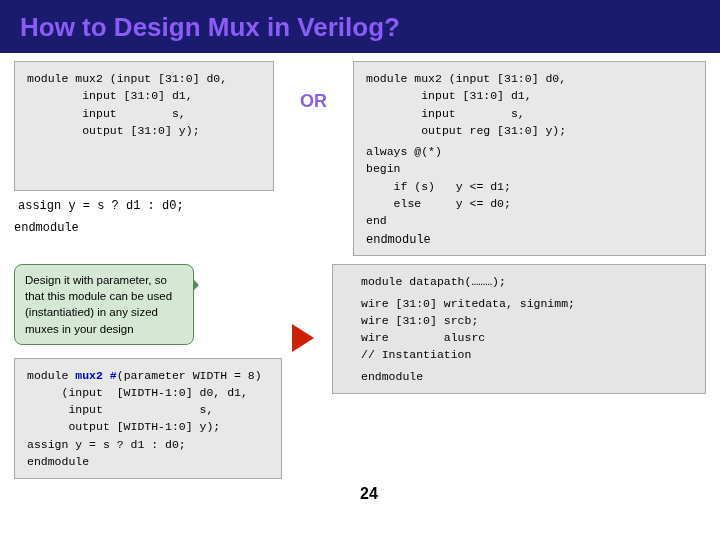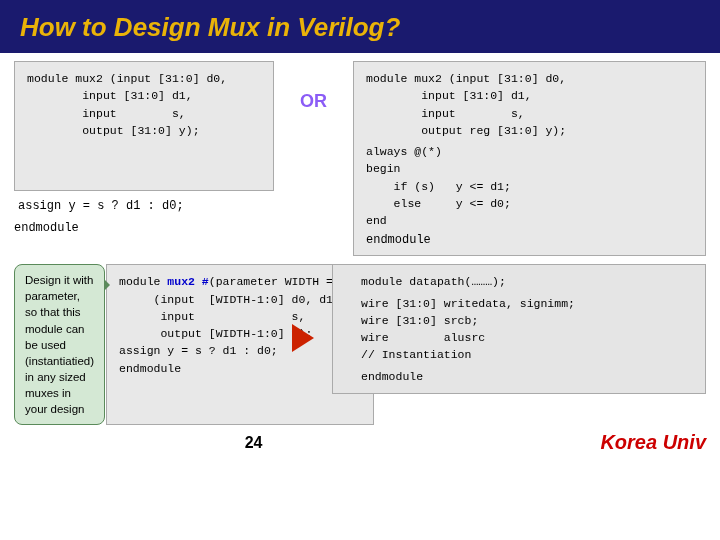--- a/index.html
+++ b/index.html
@@ -18,24 +18,23 @@
       position: relative;
     }
 
     .title-area {
       background: #1a1a6e;
       padding: 12px 20px 10px 20px;
       position: relative;
     }
 
     .title-text {
-      color: #eab308;
+      color: #8b5cf6;
       font-size: 26px;
       font-weight: bold;
-      font-style: italic;
     }
 
     .content-area {
       display: flex;
       flex-direction: column;
       padding: 8px 14px 0 14px;
       gap: 8px;
     }
 
     .top-row {
@@ -213,21 +212,21 @@
     if (s)   y &lt;= d1;
     else     y &lt;= d0;
 end</pre>
         <div class="endmodule-text">endmodule</div>
       </div>
 
     </div>
 
     <div class="bottom-row">
 
-      <div style="display:flex;flex-direction:row;gap:1px;width:260px;flex-shrink:0;">
+      <div style="display:flex;flex-direction:column;gap:13px;width:260px;flex-shrink:0;">
         <div class="speech-bubble">Design it with parameter, so that this module can be used (instantiatied) in any sized muxes in your design</div>
         <div class="bottom-left-panel">
           <pre class="code-block">module <span class="highlight-blue">mux2 #</span>(parameter WIDTH = 8)
      (input  [WIDTH-1:0] d0, d1,
       input              s,
       output [WIDTH-1:0] y);
 assign y = s ? d1 : d0;
 endmodule</pre>
         </div>
       </div>
@@ -245,18 +244,15 @@
         <pre class="code-block" style="margin-top:4px;">endmodule</pre>
       </div>
 
     </div>
 
   </div>
 
   <div class="bottom-strip">
     <div style="flex:1;"></div>
     <div class="page-num">24</div>
-    <div style="flex:1;text-align:right;">
-      <span class="korea-univ">Korea Univ</span>
-    </div>
   </div>
 
 </div>
 
 </body></html>

